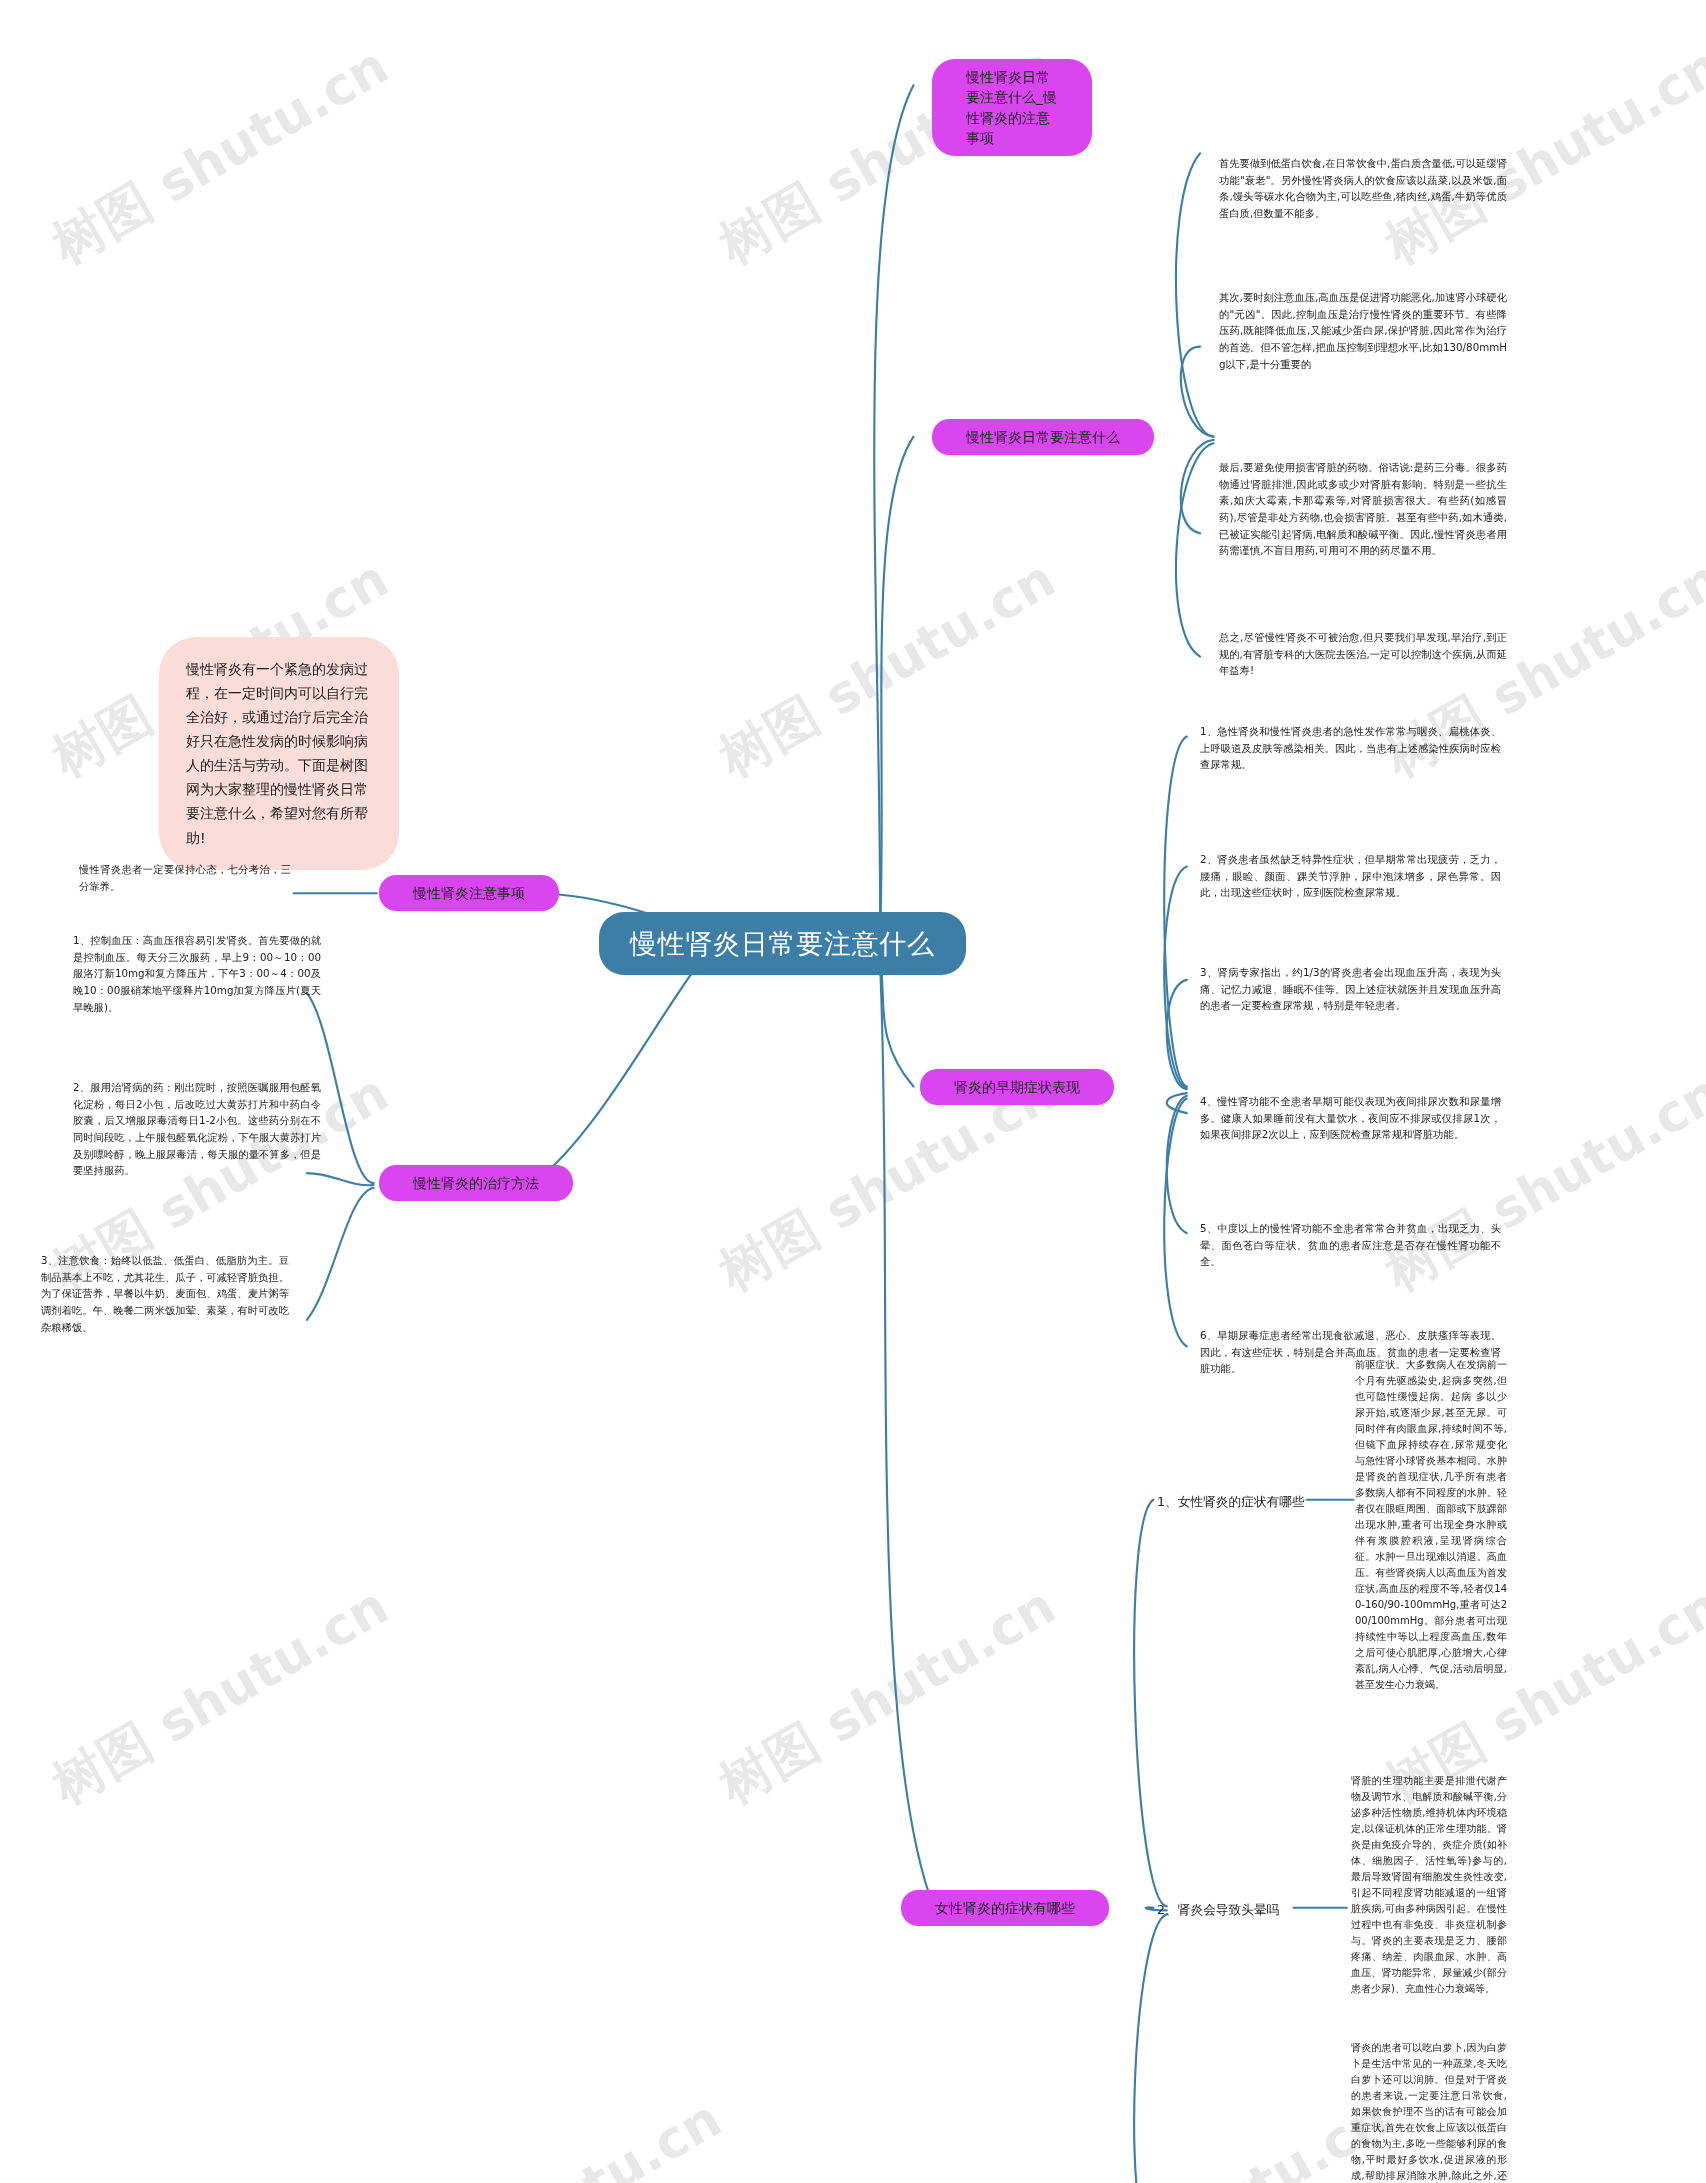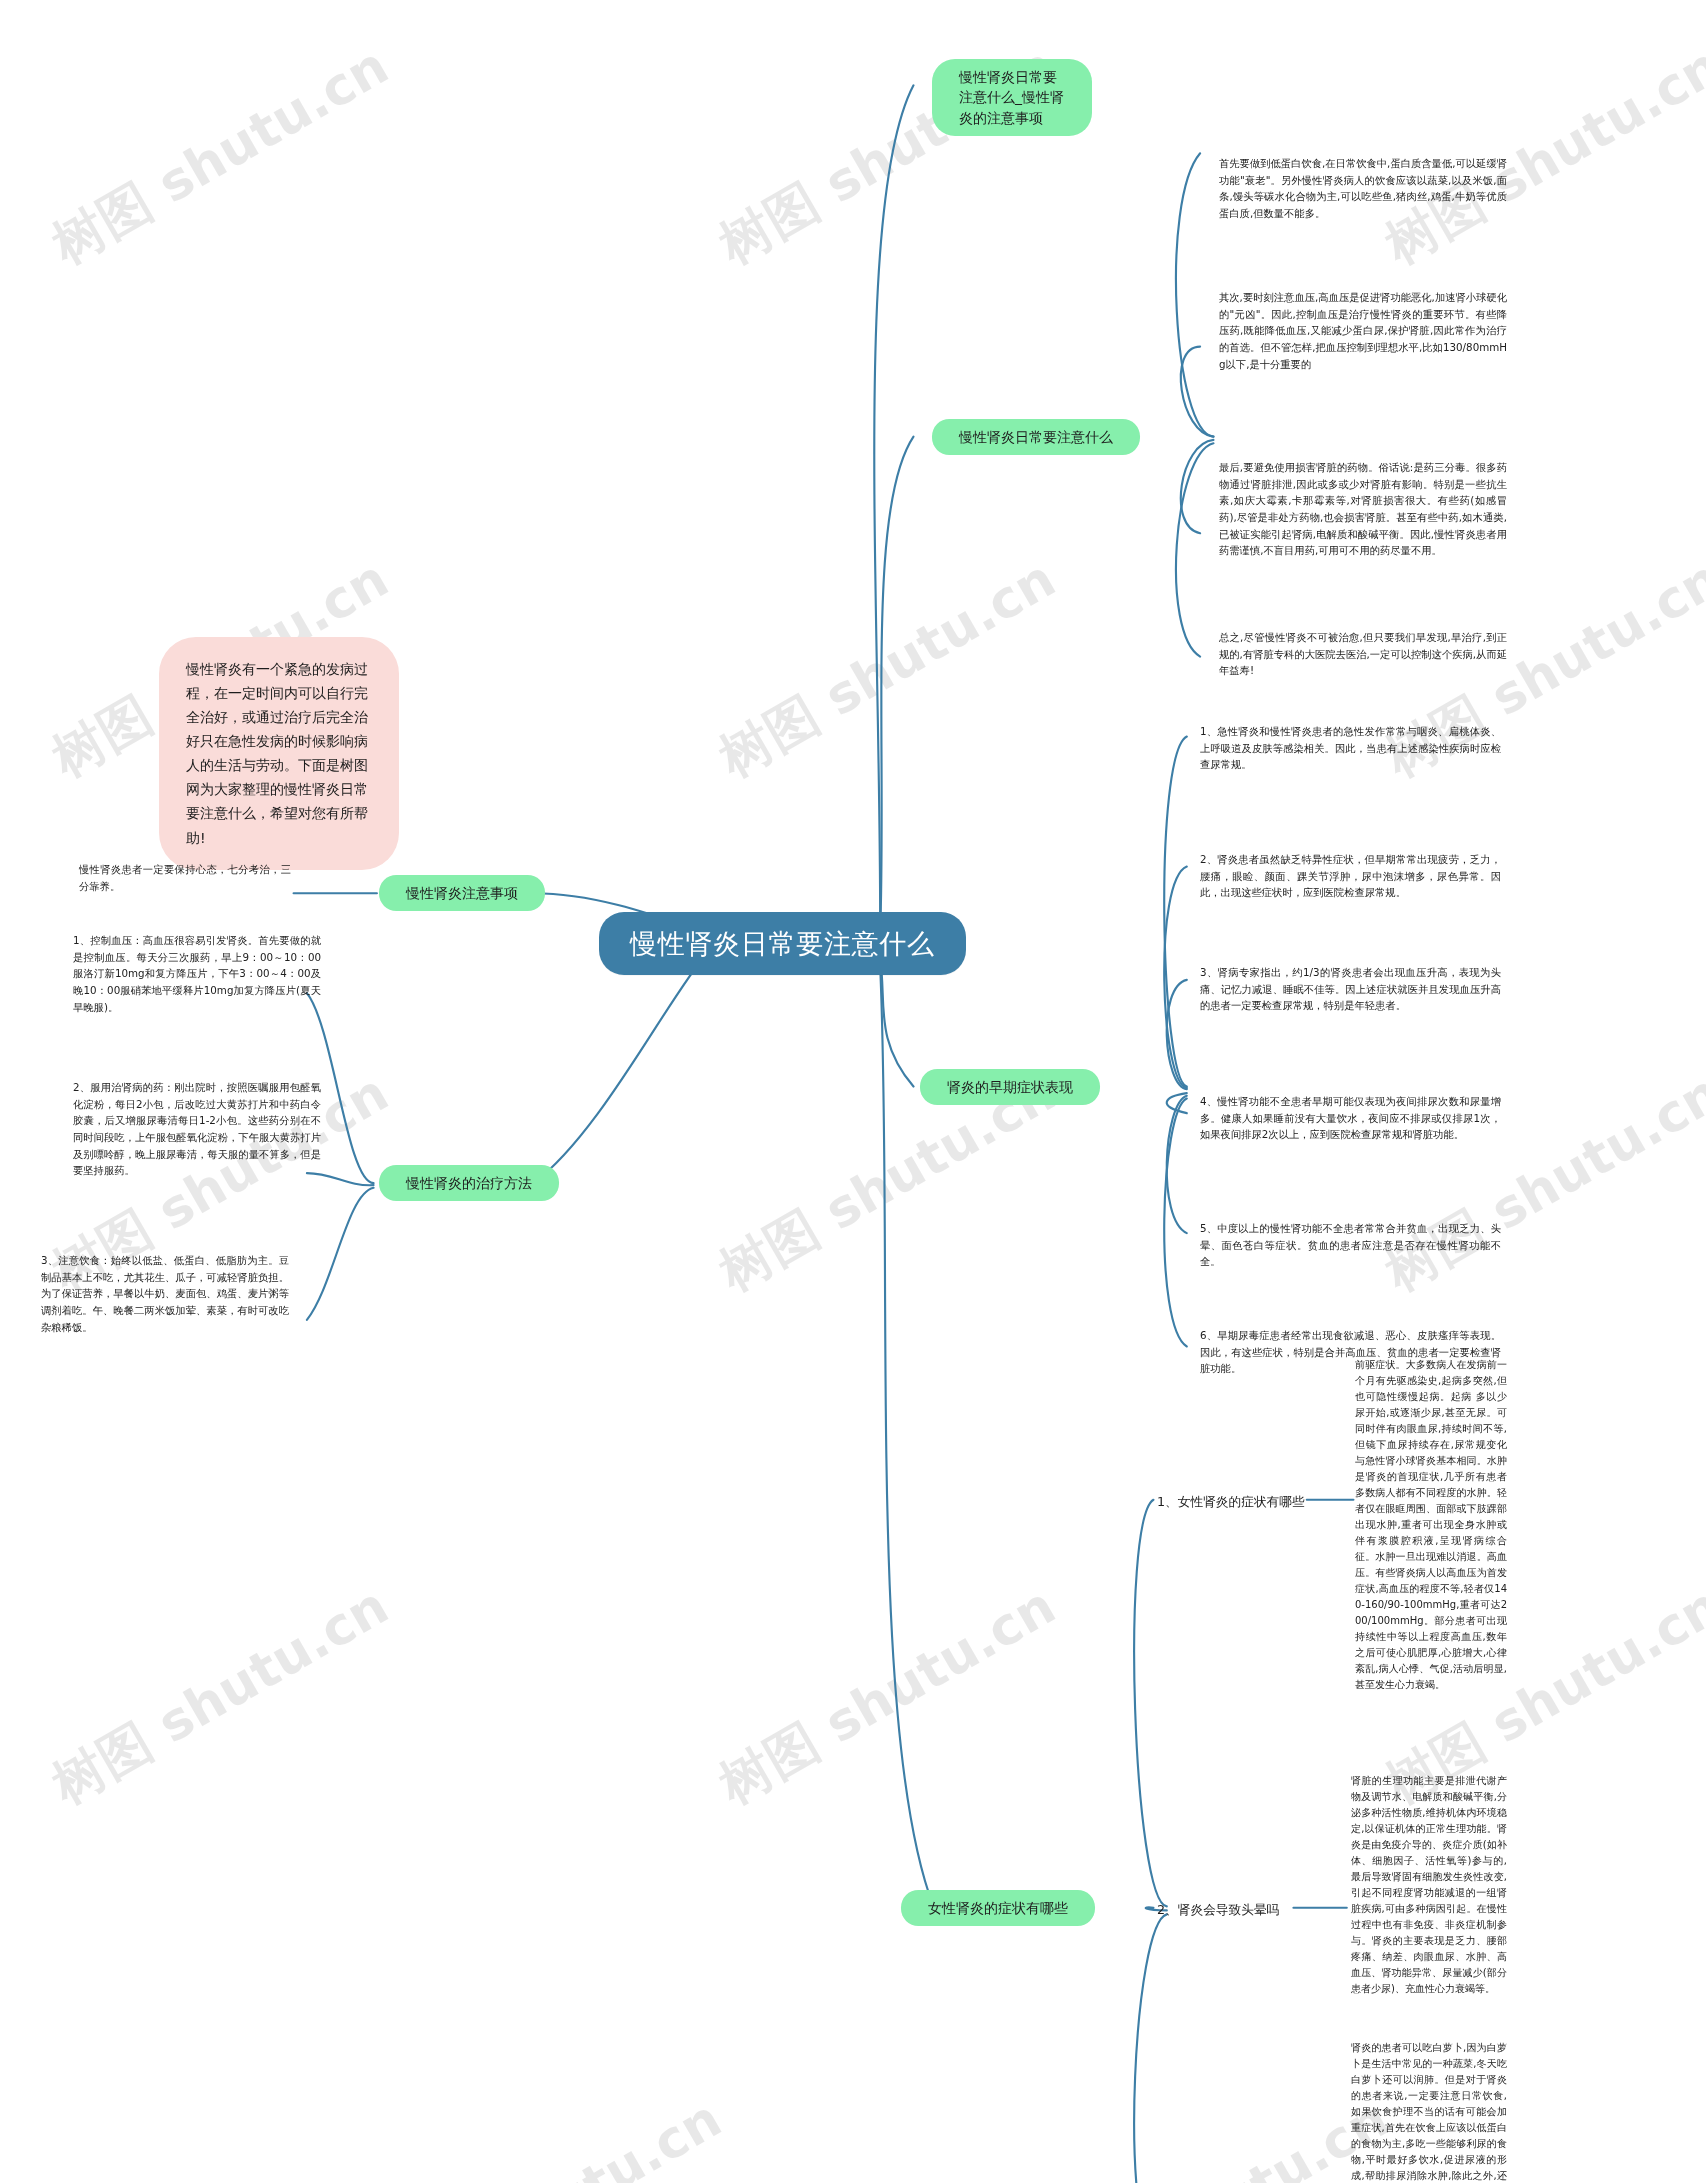--- a/index.html
+++ b/index.html
@@ -13,22 +13,22 @@
   .node{position:absolute;box-sizing:border-box;}
   
   .root{
     background:#3d7ea6;color:#ffffff;border-radius:25px;
     font-size:27px;line-height:1.25;font-weight:500;
     padding:14.7px 31px;white-space:nowrap;letter-spacing:0.7px;
     box-shadow:0 0.7px 0 rgba(0,0,0,.05);
   }
   
   .pill{
-    background:#86efac;color:#1d1d1d;border-radius:17.3px;
-    font-size:14px;line-height:1.45;padding:8px 27px;
+    background:#d946ef;color:#1d1d1d;border-radius:17.3px;
+    font-size:14px;line-height:1.45;padding:8px 34px;
   }
   .pill.two-line{border-radius:23px;}
   
   .topic{
     font-size:12.7px;line-height:1.5;color:#1d1d1d;white-space:nowrap;
   }
   
   .para{
     font-size:10.3px;line-height:1.62;color:#202020;text-align:justify;
     word-break:break-all;

